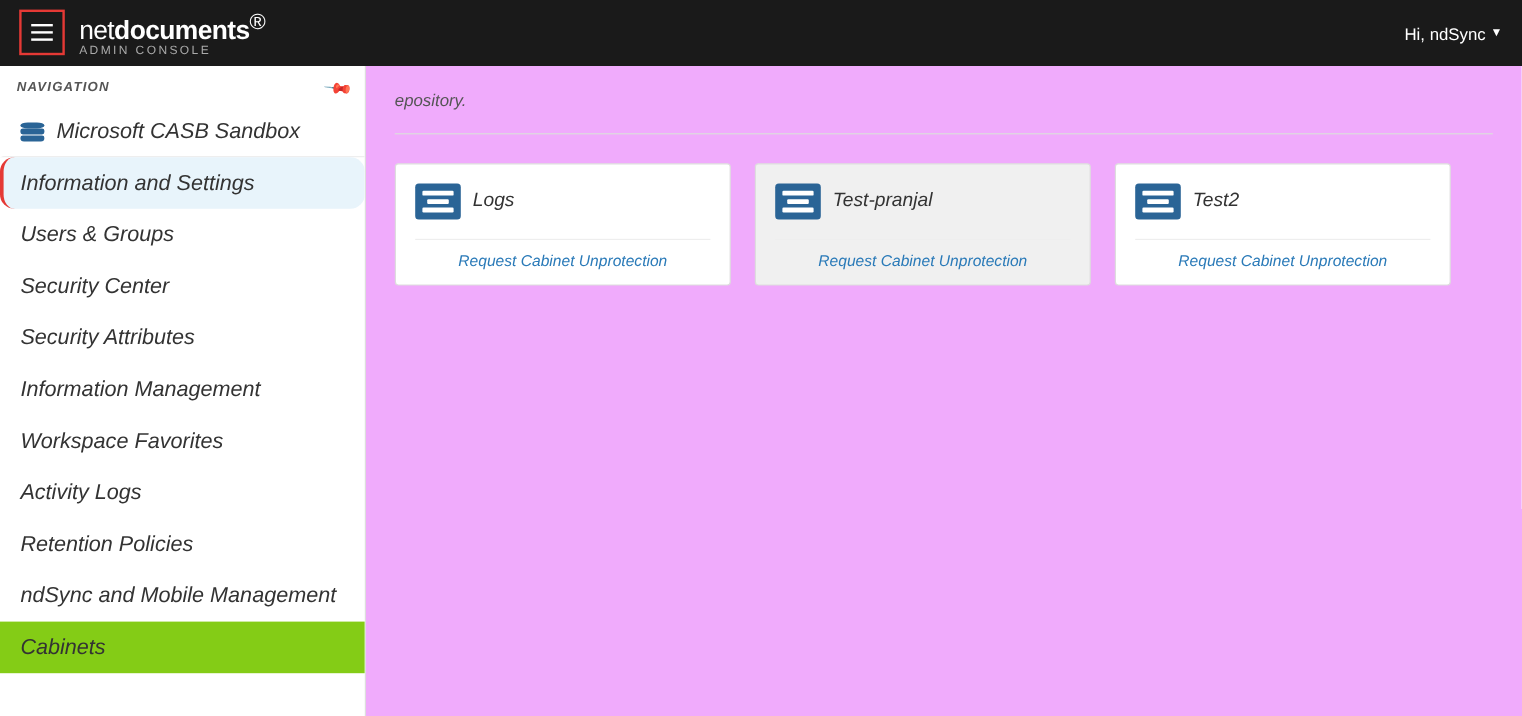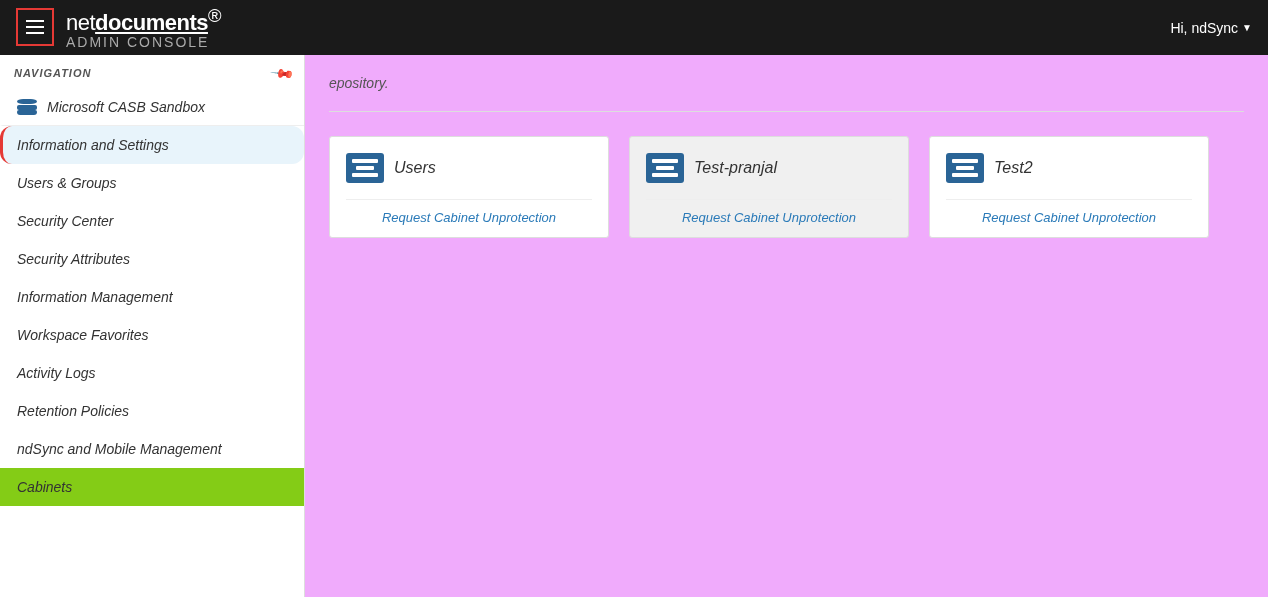--- a/index.html
+++ b/index.html
@@ -26,22 +26,22 @@
       display: flex; flex-direction: column;
       align-items: center; justify-content: center;
       gap: 4px;
       padding: 6px;
     }
     .menu-btn span {
       display: block; width: 18px; height: 2px; background: #fff;
     }
     .logo-area { display: flex; flex-direction: column; }
     .logo-text { color: #fff; font-size: 22px; font-weight: 300; letter-spacing: -0.5px; }
-    .logo-text strong { font-weight: 700; text-decoration: underline; }
-    .admin-label { color: #aaa; font-size: 14px; letter-spacing: 2px; text-transform: uppercase; margin-top: -2px; }
+    .logo-text strong { font-weight: 700; }
+    .admin-label { color: #aaa; font-size: 10px; letter-spacing: 2px; text-transform: uppercase; margin-top: -2px; }
     .header-right { color: #fff; font-size: 14px; display: flex; align-items: center; gap: 4px; }
     .header-right .chevron { font-size: 10px; }
 
     
     .layout { display: flex; margin-top: 55px; height: calc(100vh - 55px); font-style: italic; }
 
     
     .sidebar {
       width: 305px;
       min-width: 305px;
@@ -54,21 +54,21 @@
       display: flex; align-items: center; justify-content: space-between;
       padding: 10px 14px 8px 14px;
     }
     .nav-label { font-size: 11px; font-weight: 700; color: #555; letter-spacing: 1px; text-transform: uppercase; }
     .pin-icon { color: #999; font-size: 14px; cursor: pointer; transform: rotate(45deg); }
 
     .sidebar-item {
       display: flex; align-items: center; gap: 10px;
       padding: 11px 14px;
       cursor: pointer;
-      font-size: 14px;
+      font-size: 18px;
       color: #333;
       border-left: 3px solid transparent;
     }
     .sidebar-item.casb { padding: 10px 14px; border-bottom: 1px solid #eee; }
     .sidebar-item.active-info {
       background: #e8f4fb;
       border-left: 3px solid #e53935;
       color: #333;
       border-radius: 12px;
     }
@@ -223,21 +223,21 @@
 
     <div class="cabinets-grid">
 
       <div class="cabinet-card">
         <div class="cabinet-card-top">
           <div class="cabinet-icon">
             <div class="line"></div>
             <div class="line line-short"></div>
             <div class="line"></div>
           </div>
-          <span class="cabinet-name">Users</span>
+          <span class="cabinet-name">Logs</span>
         </div>
         <div class="cabinet-link">Request Cabinet Unprotection</div>
       </div>
 
       <div class="cabinet-card highlighted">
         <div class="cabinet-card-top">
           <div class="cabinet-icon">
             <div class="line"></div>
             <div class="line line-short"></div>
             <div class="line"></div>

